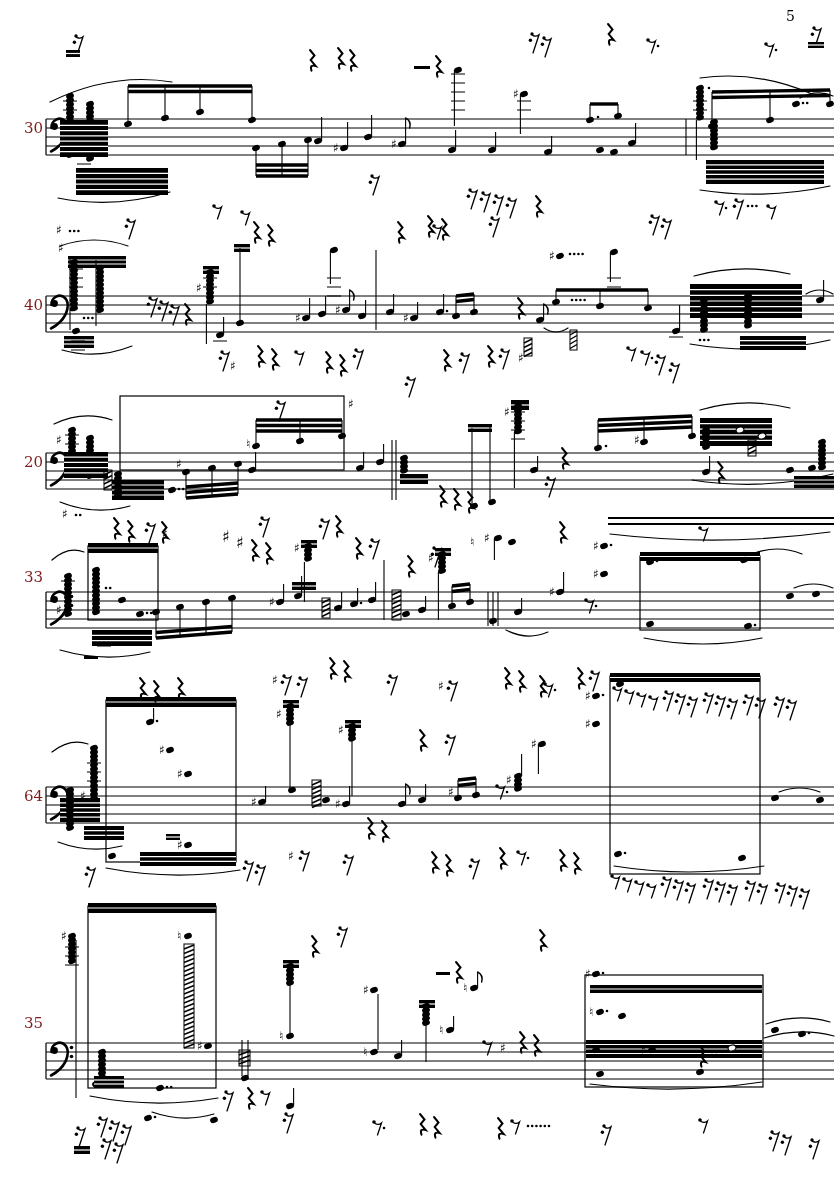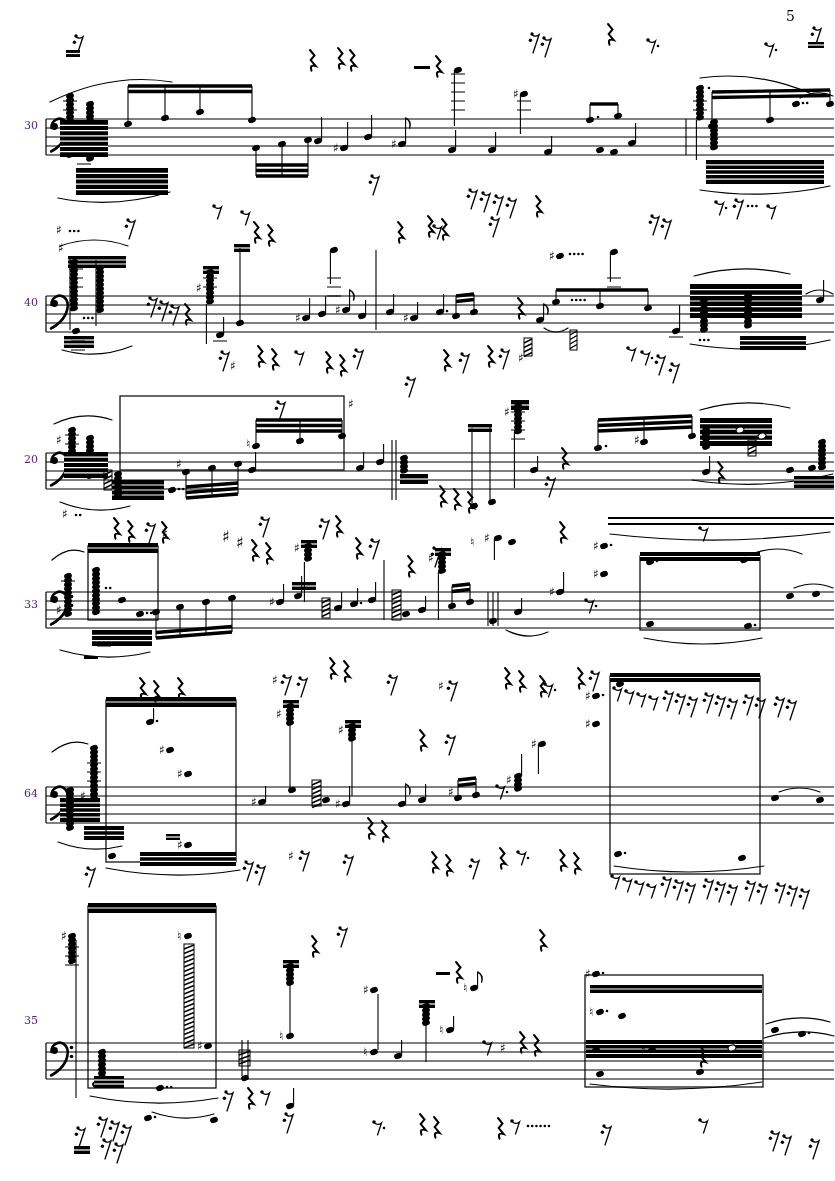--- a/index.html
+++ b/index.html
@@ -1,30 +1,30 @@
 <!DOCTYPE html>
 <html><head>
 <meta charset="utf-8">
 <style>
   html,body{margin:0;padding:0;background:#fff;}
   .page{position:relative;width:835px;height:1181px;background:#fff;overflow:hidden;
         font-family:"DejaVu Serif",serif;}
   .page-number{position:absolute;top:8px;left:786px;font-size:14px;color:#000;}
-  .measure-number{position:absolute;left:24px;font-size:11px;color:#4c1d95;}
+  .measure-number{position:absolute;left:24px;font-size:15px;color:#7f1d1d;}
   svg{position:absolute;top:0;left:0;}
 </style>
 </head>
 <body>
 
 <div class="page">
   <div class="page-number">5</div>
   <span class="measure-number" style="top: 119px;">30</span>
   <span class="measure-number" style="top: 296px;">40</span>
   <span class="measure-number" style="top: 453px;">20</span>
-  <span class="measure-number" style="top: 598px;">33</span>
+  <span class="measure-number" style="top: 568px;">33</span>
   <span class="measure-number" style="top: 787px;">64</span>
   <span class="measure-number" style="top: 1014px;">35</span>
   <svg id="score" width="835" height="1181" viewBox="0 0 835 1181">
       <g>
         <line x1="46" y1="119" x2="834" y2="119" stroke="#000" stroke-width="1"></line>
         <line x1="46" y1="128" x2="834" y2="128" stroke="#000" stroke-width="1"></line>
         <line x1="46" y1="137" x2="834" y2="137" stroke="#000" stroke-width="1"></line>
         <line x1="46" y1="146" x2="834" y2="146" stroke="#000" stroke-width="1"></line>
         <line x1="46" y1="155" x2="834" y2="155" stroke="#000" stroke-width="1"></line>
         <line x1="46" y1="119" x2="46" y2="155" stroke="#000" stroke-width="1.2"></line>

